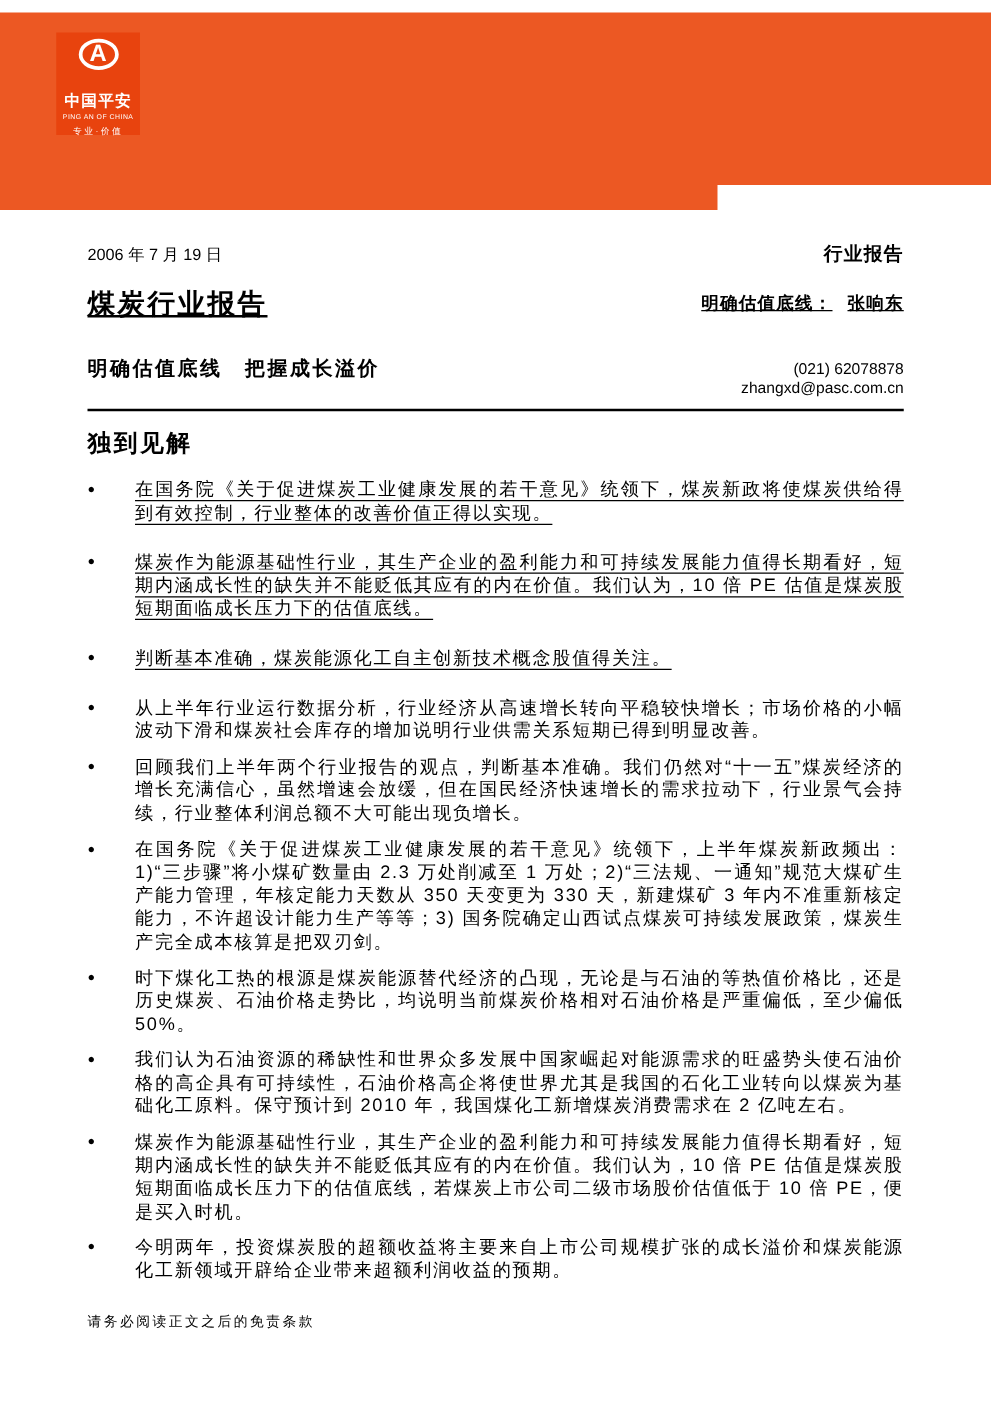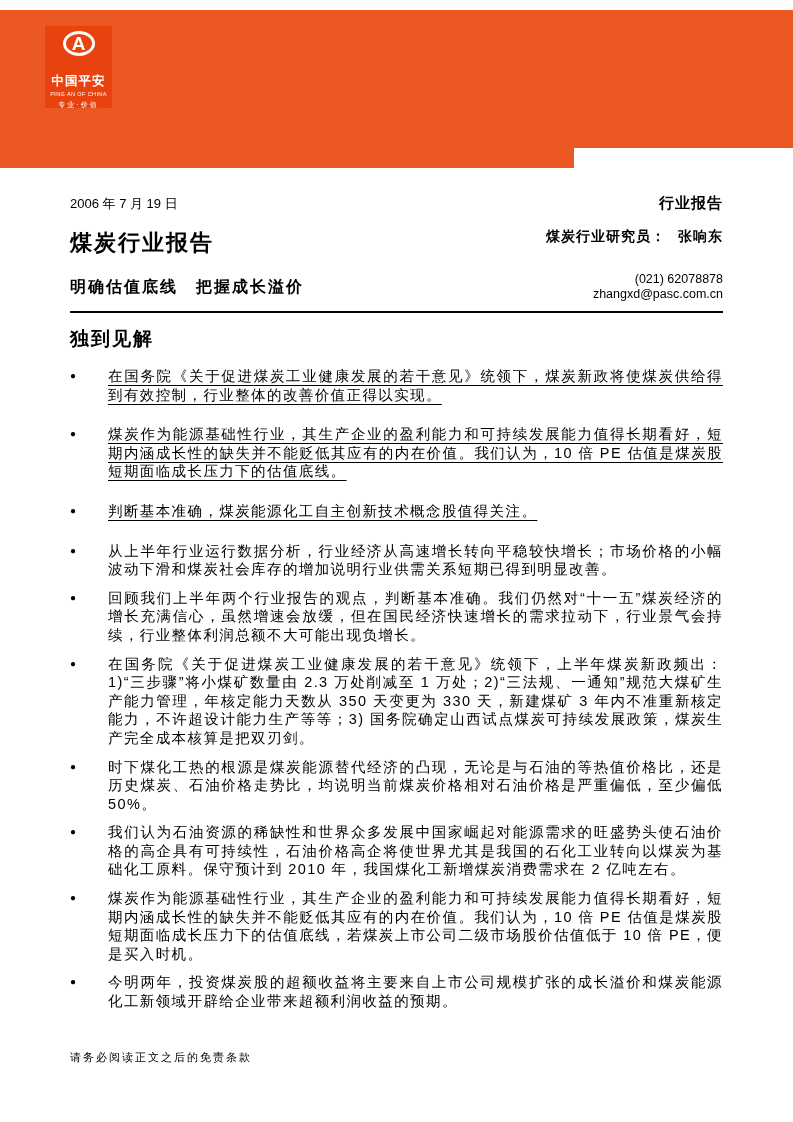--- a/index.html
+++ b/index.html
@@ -63,33 +63,34 @@
   .content { padding: 168px 70px 0 70px; }
 
   .meta-row1 {
     display: flex; justify-content: space-between; align-items: baseline;
     margin-top: 26px;
   }
   .date { font-size: 13px; }
   .report-type { font-size: 15px; font-weight: bold; letter-spacing: 1px; }
 
   .meta-row2 {
-    display: flex; justify-content: space-between; align-items: flex-start;
+    display: flex; justify-content: space-between; align-items: center;
     margin-top: 15px;
+    text-decoration: underline;
   }
   .title { font-size: 22px; font-weight: bold; letter-spacing: 2px; }
   .researcher { font-size: 14px; font-weight: bold; letter-spacing: 1px; }
   .researcher .name { margin-left: 12px; }
 
   .meta-row3 {
     display: flex; justify-content: space-between; align-items: center;
     margin-top: 14px;
   }
   .subtitle { font-size: 16px; font-weight: bold; letter-spacing: 2px; }
-  .contact { text-align: right; font-size: 12.5px; line-height: 15px; }
+  .contact { text-align: right; font-size: 12.5px; line-height: 15px; margin-top: 16px; }
 
   .divider {
     border: none;
     border-top: 2px solid #000;
     margin-top: 9px;
   }
 
   .section-heading {
     font-size: 19px; font-weight: bold; letter-spacing: 2px;
   }
@@ -141,21 +142,21 @@
   <div class="content">
 
     <div class="meta-row1">
       <span class="date">2006 年 7 月 19 日</span>
       <span class="report-type">行业报告</span>
     </div>
 
     <div class="meta-row2">
       <h1 class="title">煤炭行业报告</h1>
       <div class="researcher">
-        <span>煤炭行业研究员：</span><span class="name">张响东</span>
+        <span>明确估值底线：</span><span class="name">张响东</span>
       </div>
     </div>
 
     <div class="meta-row3">
       <div class="subtitle">明确估值底线　把握成长溢价</div>
       <div class="contact">
         <div>(021) 62078878</div>
         <div>zhangxd@pasc.com.cn</div>
       </div>
     </div>

